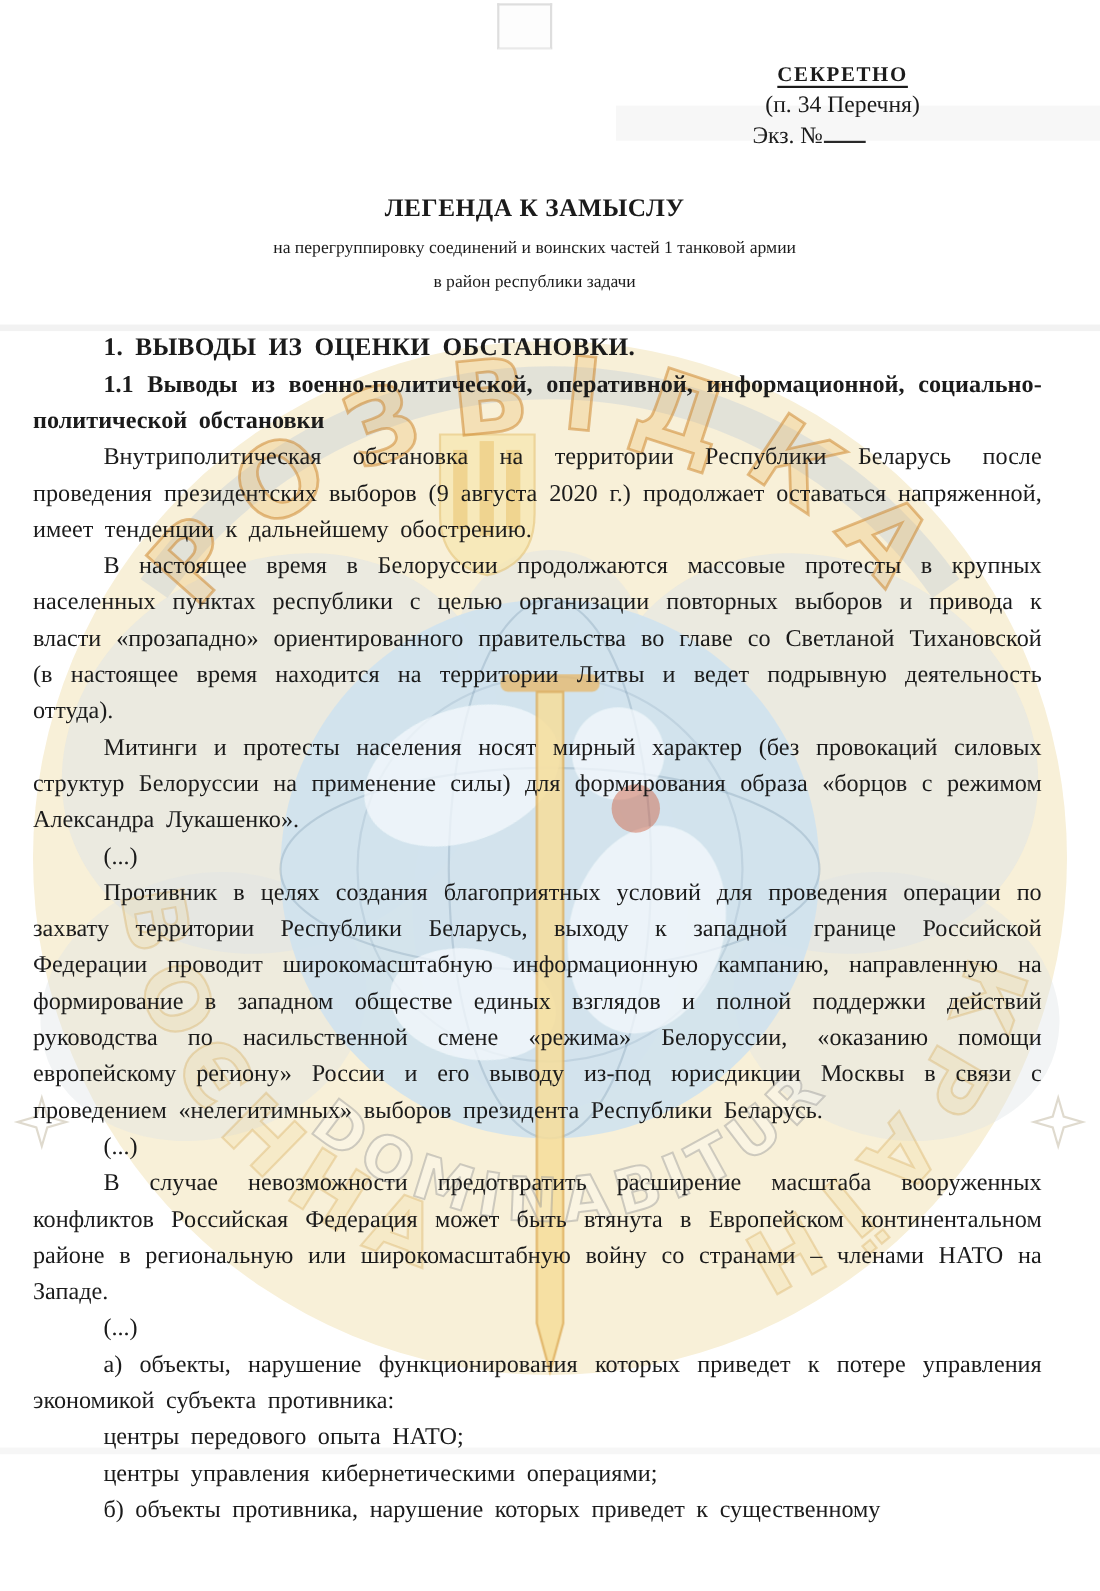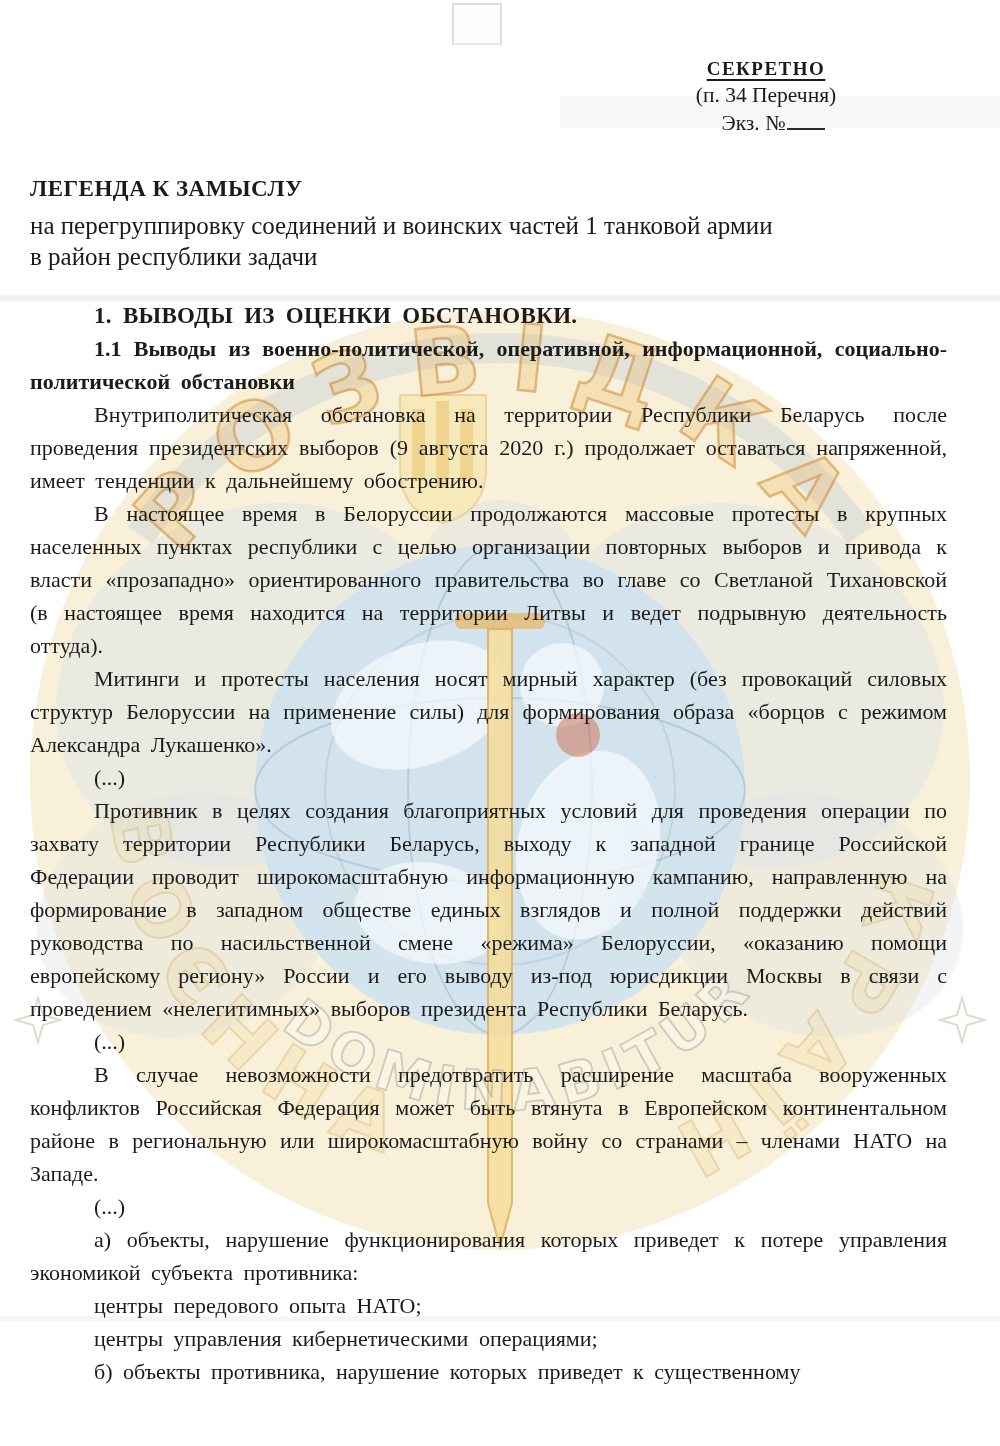--- a/index.html
+++ b/index.html
@@ -16,27 +16,27 @@
   .doc-layer{position:absolute;left:0;top:0;width:1000px;height:1446px;z-index:1;}
   .classification{
     position:absolute;left:670px;top:58px;width:192px;text-align:center;
   }
   .classification .level{
     font-size:19px;font-weight:bold;letter-spacing:1.5px;
     text-decoration:underline;text-underline-offset:4px;text-decoration-thickness:2px;
     margin-bottom:3px;
   }
   .classification .basis{font-size:21.5px;margin-bottom:3px;}
-  .classification .copy{font-size:21.5px;text-align:center;padding-left:14px;}
+  .classification .copy{font-size:21.5px;text-align:left;padding-left:14px;}
   .classification .blank{
     display:inline-block;width:38px;height:14px;border-bottom:2px solid #2a2a2a;margin-left:1px;
   }
-  .title-block{position:absolute;left:30px;top:176px;width:912px;text-align:left;}
+  .title-block{position:absolute;left:30px;top:176px;width:912px;text-align:center;}
   .title-block .t1{font-size:23px;font-weight:bold;letter-spacing:.5px;margin-bottom:8px;}
-  .title-block .t2,.title-block .t3{font-size:25px;line-height:31px;}
+  .title-block .t2,.title-block .t3{font-size:16px;line-height:31px;}
   .content{
     position:absolute;left:30px;top:299px;width:917px;
     font-size:22px;line-height:33px;text-align:justify;word-spacing:5px;
   }
   .content p{margin:0;text-indent:64px;}
   .content .h1{font-weight:bold;font-size:23px;letter-spacing:.3px;}
   .content .h2{font-weight:bold;}
   .content .ellipsis-line{text-align:left;}
 </style>
 </head>

